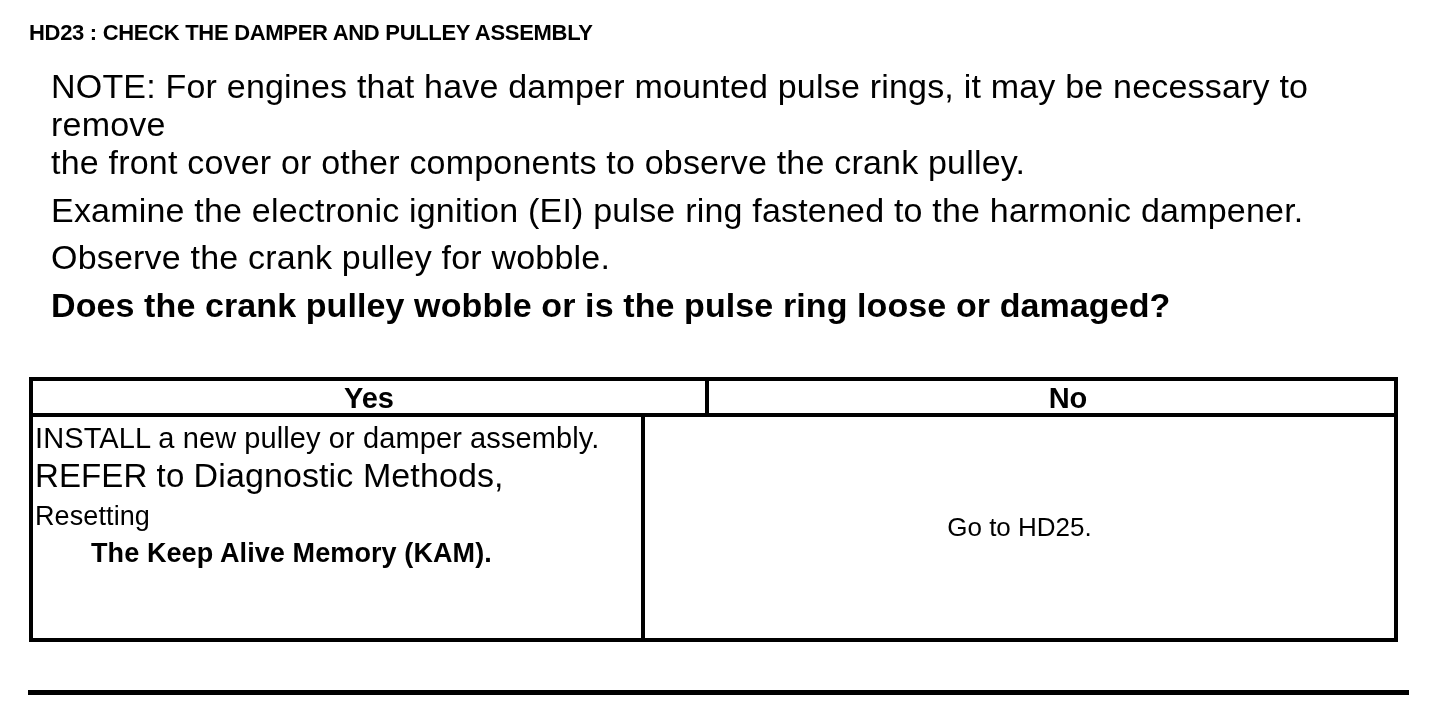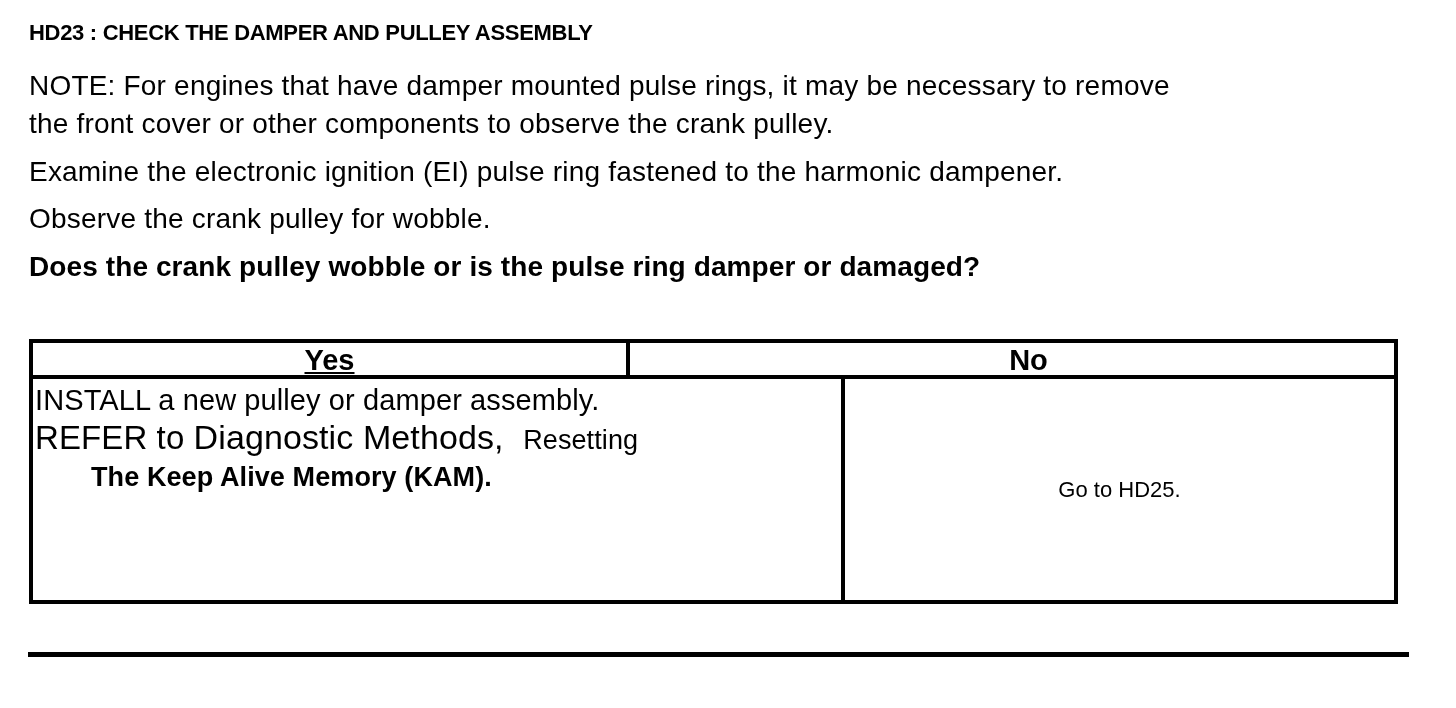--- a/index.html
+++ b/index.html
@@ -19,24 +19,25 @@
   }
   .doc-heading {
     margin-top: 20px;
     font-size: 22px;
     font-weight: bold;
     letter-spacing: -0.3px;
     line-height: 26px;
     white-space: nowrap;
   }
   .body-text {
-    font-size: 28px;
+    font-size: 34px;
     line-height: 38px;
     letter-spacing: 0.2px;
     width: 1380px;
+    margin-left: 22px;
   }
   .note-paragraph {
     margin-top: 21px;
     white-space: pre-line;
   }
   .observe-paragraph { margin-top: 9px; }
   .examine-paragraph { margin-top: 10px; }
   .question-paragraph {
     margin-top: 10px;
     font-weight: bold;
@@ -52,43 +53,42 @@
     border-bottom: 4px solid #000000;
     height: 36px;
   }
   .header-cell {
     font-size: 29px;
     font-weight: bold;
     line-height: 34px;
     text-align: center;
   }
   .header-cell.yes-col {
-    width: 597px;
+    width: 676px;
     border-right: 4px solid #000000;
-    text-decoration: underline;
   }
   .header-cell.no-col { flex: 1; margin-left: 33px; }
   .answer-body-row {
     display: flex;
     height: 221px;
   }
   .body-cell-yes {
-    width: 812px;
+    width: 612px;
     border-right: 4px solid #000000;
     padding: 3px 8px 0 2px;
     font-size: 29px;
     line-height: 37px;
     letter-spacing: 0.1px;
   }
   .body-cell-no {
     flex: 1;
     display: flex;
     align-items: center;
     justify-content: center;
-    font-size: 22px;
+    font-size: 26px;
   }
   .ref-line .ref-prefix { font-size: 33px; }
   .ref-line .ref-name { font-size: 34px; }
   .ref-line .ref-suffix { font-size: 27px; margin-left: 12px; }
   .ref-continuation {
     padding-left: 56px;
     font-size: 27px;
     font-weight: bold;
   }
   .bottom-rule {
@@ -106,21 +106,21 @@
 
   <div class="doc-heading">HD23 : CHECK THE DAMPER AND PULLEY ASSEMBLY</div>
 
   <p class="body-text note-paragraph">NOTE: For engines that have damper mounted pulse rings, it may be necessary to remove
 the front cover or other components to observe the crank pulley.</p>
 
   <p class="body-text examine-paragraph">Examine the electronic ignition (EI) pulse ring fastened to the harmonic dampener.</p>
 
   <p class="body-text observe-paragraph">Observe the crank pulley for wobble.</p>
 
-  <p class="body-text question-paragraph">Does the crank pulley wobble or is the pulse ring damper or damaged?</p>
+  <p class="body-text question-paragraph">Does the crank pulley wobble or is the pulse ring loose or damaged?</p>
 
   <div class="answer-table">
     <div class="answer-header-row">
       <div class="header-cell yes-col">Yes</div>
       <div class="header-cell no-col">No</div>
     </div>
     <div class="answer-body-row">
       <div class="body-cell-yes">
         <div>INSTALL a new pulley or damper assembly.</div>
         <div class="ref-line"><span class="ref-prefix">REFER to </span><span class="ref-name">Diagnostic Methods,</span><span class="ref-suffix"> Resetting</span></div>

